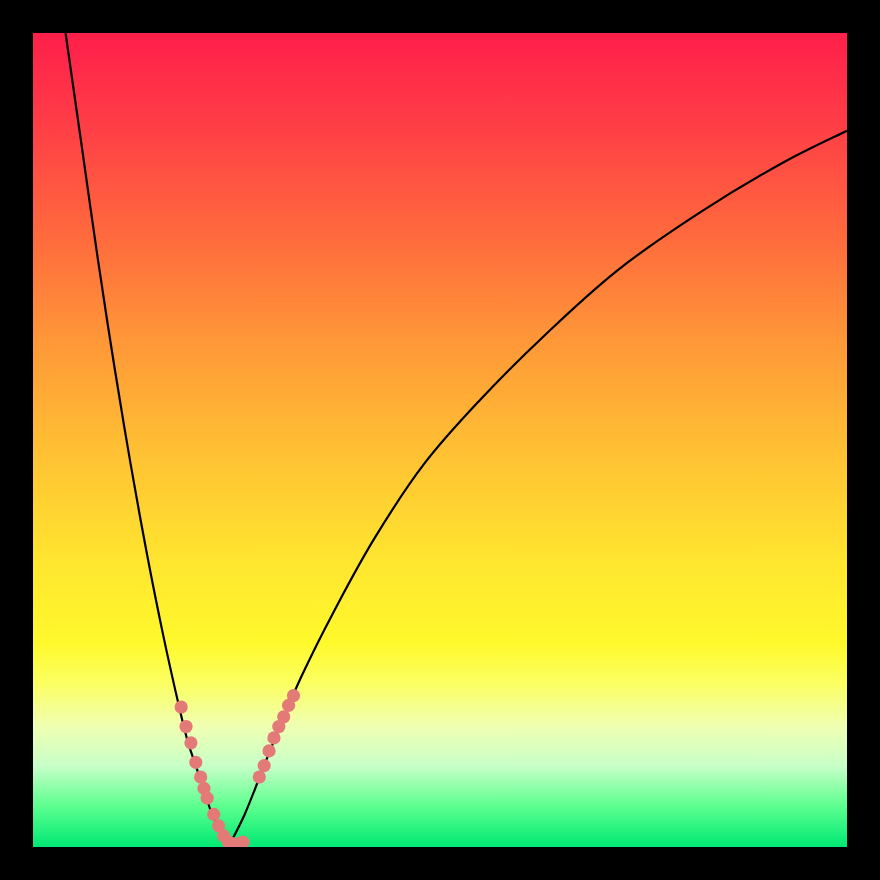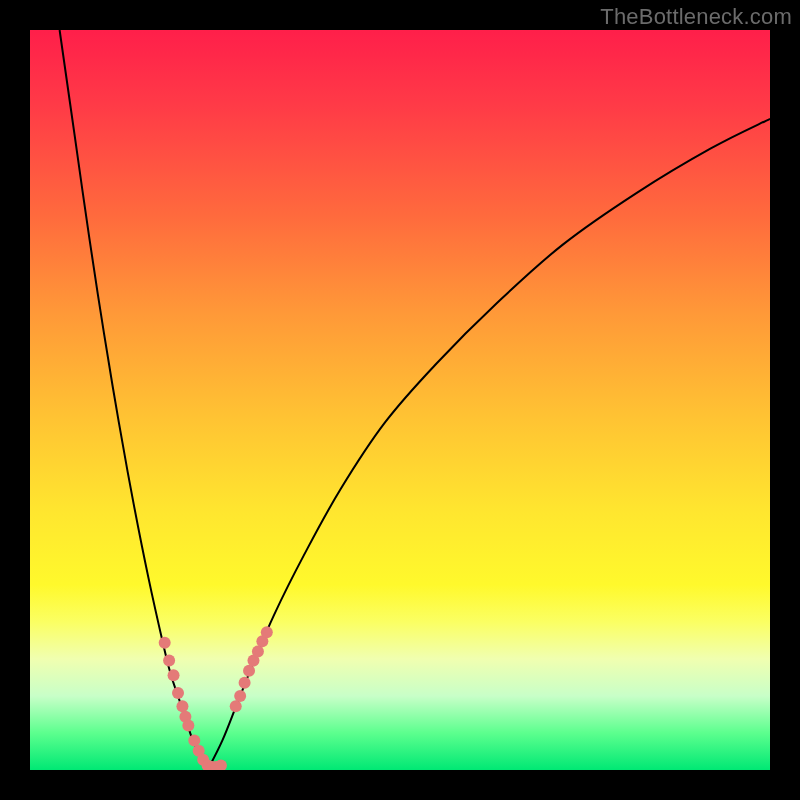--- a/index.html
+++ b/index.html
@@ -93,14 +93,13 @@
           <circle cx="210.16" cy="666.00" r="6" class="marker"></circle>
           <circle cx="214.60" cy="652.68" r="6" class="marker"></circle>
           <circle cx="219.04" cy="640.84" r="6" class="marker"></circle>
           <circle cx="223.48" cy="630.48" r="6" class="marker"></circle>
           <circle cx="227.92" cy="621.60" r="6" class="marker"></circle>
           <circle cx="232.36" cy="611.24" r="6" class="marker"></circle>
           <circle cx="236.80" cy="602.36" r="6" class="marker"></circle>
         </g>
     </svg>
   </div>
-  <div class="watermark">TheBottleneck.com</div>
 </div>
 
 </body></html>

